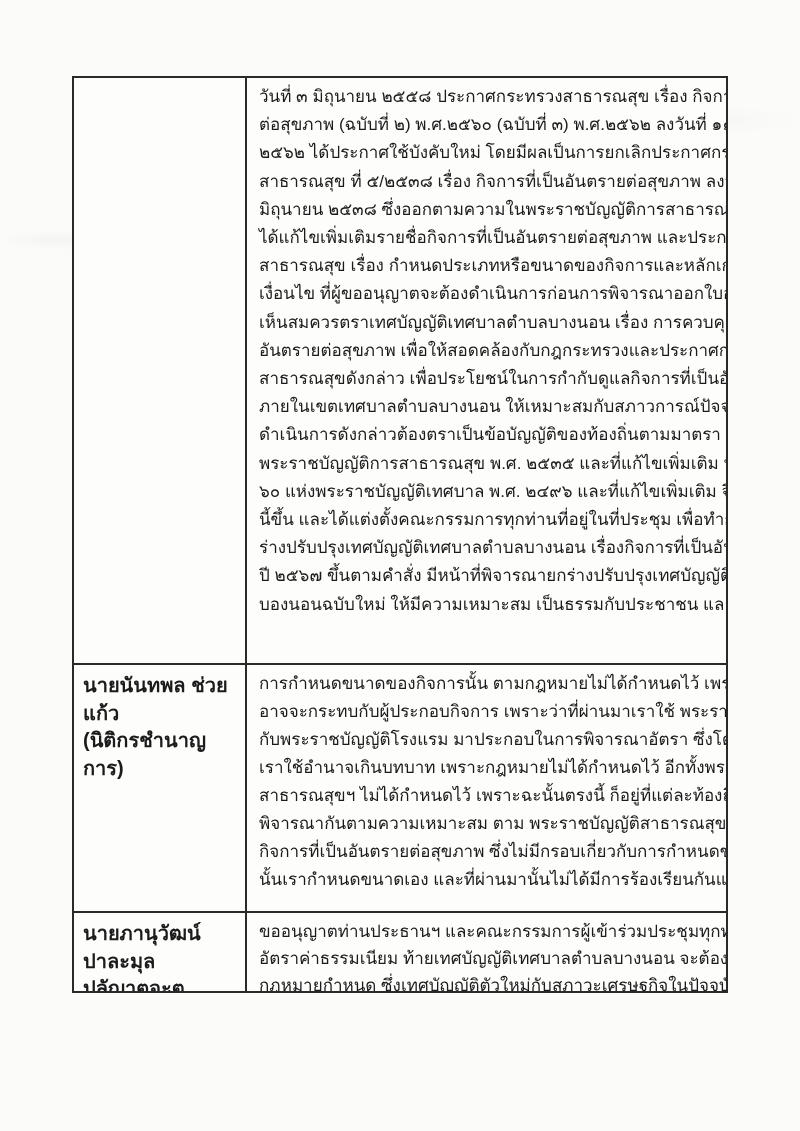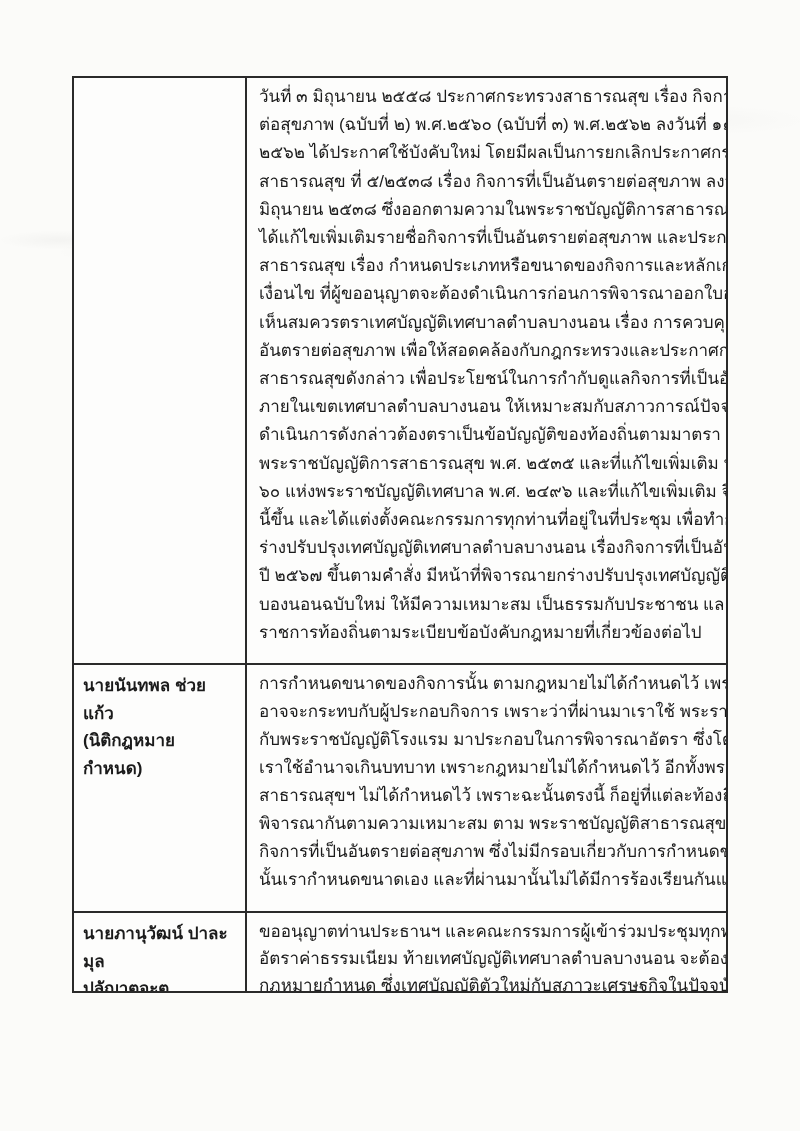--- a/index.html
+++ b/index.html
@@ -36,21 +36,21 @@
   .row + .row {
     border-top: 2px solid #2a2a2a;
   }
   .r0 { height: 585px; }
   .r1 { height: 248px; }
   .r2 { height: 80px;  }
   .cell-speaker {
     border-right: 2px solid #2a2a2a;
     padding: 7px 16px 0 9px;
     font-weight: bold;
-    font-size: 17px;
+    font-size: 20px;
     line-height: 27.5px;
     overflow: hidden;
   }
   .cell-content {
     padding: 5px 10px 0 12px;
     font-size: 17px;
     overflow: hidden;
   }
   .r0 .cell-content .line { line-height: 28.2px; }
   .r1 .cell-content .line { line-height: 28.0px; }
@@ -82,28 +82,27 @@
       <div class="line">อันตรายต่อสุขภาพ เพื่อให้สอดคล้องกับกฎกระทรวงและประกาศกระทรวง</div>
       <div class="line">สาธารณสุขดังกล่าว เพื่อประโยชน์ในการกำกับดูแลกิจการที่เป็นอันตรายต่อสุขภาพ</div>
       <div class="line">ภายในเขตเทศบาลตำบลบางนอน ให้เหมาะสมกับสภาวการณ์ปัจจุบัน ซึ่งการ</div>
       <div class="line">ดำเนินการดังกล่าวต้องตราเป็นข้อบัญญัติของท้องถิ่นตามมาตรา ๓๒ แห่ง</div>
       <div class="line">พระราชบัญญัติการสาธารณสุข พ.ศ. ๒๕๓๕ และที่แก้ไขเพิ่มเติม ประกอบกับมาตรา</div>
       <div class="line">๖๐ แห่งพระราชบัญญัติเทศบาล พ.ศ. ๒๔๙๖ และที่แก้ไขเพิ่มเติม จึงตราเทศบัญญัติ</div>
       <div class="line">นี้ขึ้น และได้แต่งตั้งคณะกรรมการทุกท่านที่อยู่ในที่ประชุม เพื่อทำการพิจารณายก</div>
       <div class="line">ร่างปรับปรุงเทศบัญญัติเทศบาลตำบลบางนอน เรื่องกิจการที่เป็นอันตรายต่อสุขภาพ</div>
       <div class="line">ปี ๒๕๖๗ ขึ้นตามคำสั่ง มีหน้าที่พิจารณายกร่างปรับปรุงเทศบัญญัติ เทศบาลตำบล</div>
       <div class="line">บองนอนฉบับใหม่ ให้มีความเหมาะสม เป็นธรรมกับประชาชน และการบริหารงาน</div>
-      <div class="line">ราชการท้องถิ่นตามระเบียบข้อบังคับกฎหมายที่เกี่ยวข้องต่อไป</div>
     </div>
   </div>
 
   <div class="row r1">
     <div class="cell-speaker">
       <div>นายนันทพล ช่วยแก้ว</div>
-      <div>(นิติกฎหมายกำหนด)</div>
+      <div>(นิติกรชำนาญการ)</div>
     </div>
     <div class="cell-content">
       <div class="line">การกำหนดขนาดของกิจการนั้น ตามกฎหมายไม่ได้กำหนดไว้ เพราะฉะนั้นในส่วนนี้</div>
       <div class="line">อาจจะกระทบกับผู้ประกอบกิจการ  เพราะว่าที่ผ่านมาเราใช้ พระราชบัญญัติโรงงาน</div>
       <div class="line">กับพระราชบัญญัติโรงแรม มาประกอบในการพิจารณาอัตรา  ซึ่งโดยข้อกฎหมายแล้ว</div>
       <div class="line">เราใช้อำนาจเกินบทบาท  เพราะกฎหมายไม่ได้กำหนดไว้ อีกทั้งพระราชบัญญัติ</div>
       <div class="line">สาธารณสุขฯ ไม่ได้กำหนดไว้  เพราะฉะนั้นตรงนี้  ก็อยู่ที่แต่ละท้องถิ่น  ที่จะต้อง</div>
       <div class="line">พิจารณากันตามความเหมาะสม ตาม พระราชบัญญัติสาธารณสุขฯ เป็นการควบคุม</div>
       <div class="line">กิจการที่เป็นอันตรายต่อสุขภาพ ซึ่งไม่มีกรอบเกี่ยวกับการกำหนดขนาด  แต่ที่ผ่านมา</div>
       <div class="line">นั้นเรากำหนดขนาดเอง และที่ผ่านมานั้นไม่ได้มีการร้องเรียนกันและไม่ได้มีปัญหา</div>

